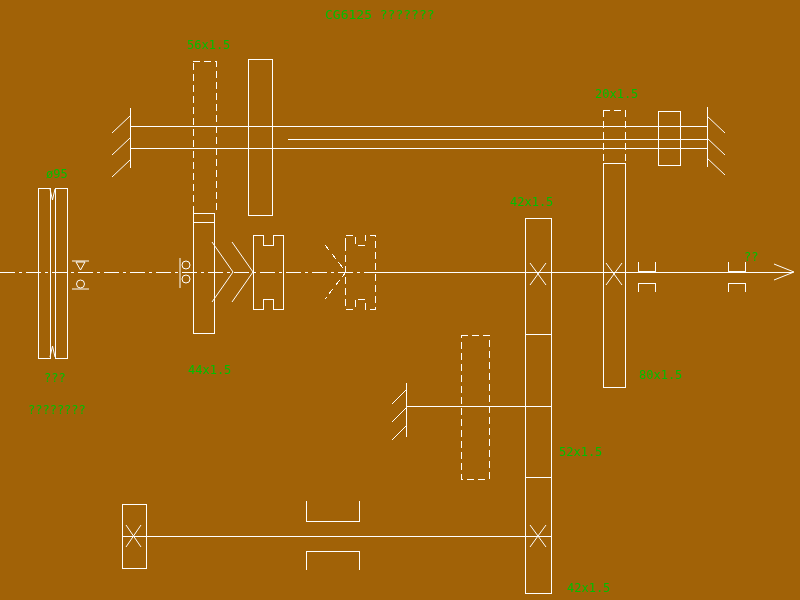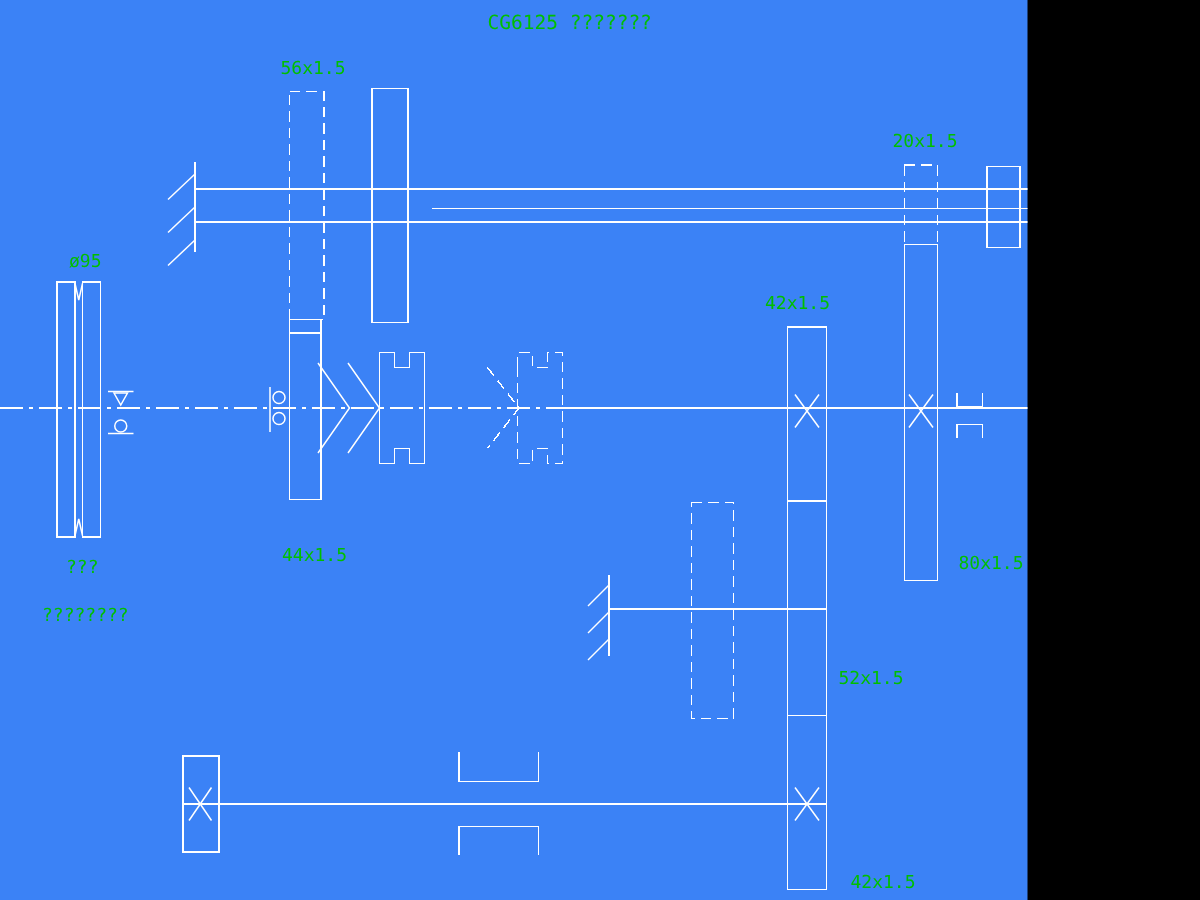--- a/index.html
+++ b/index.html
@@ -1,16 +1,16 @@
 <!DOCTYPE html>
 <html><head>
 <meta charset="utf-8">
 <style>
   html,body{margin:0;padding:0;background:#000;}
-  .stage{position:relative;width:685px;height:600px;background:#3b82f6;overflow:hidden;}
+  .stage{position:relative;width:800px;height:600px;background:#a16207;overflow:hidden;}
   svg{display:block;}
   .ln{stroke:#ffffff;stroke-width:1;fill:none;shape-rendering:crispEdges;}
   .lnd{stroke:#ffffff;stroke-width:1;fill:none;stroke-dasharray:7 4;shape-rendering:crispEdges;}
   .cl{stroke:#ffffff;stroke-width:1;fill:none;stroke-dasharray:15 4 3 4;shape-rendering:crispEdges;}
   .thin{stroke:#ffffff;stroke-width:1;fill:none;}
   .lbl{font-family:"DejaVu Sans Mono","Liberation Mono",monospace;font-size:12px;fill:#00bf00;}
   .ttl{font-family:"DejaVu Sans Mono","Liberation Mono",monospace;font-size:13px;fill:#00bf00;}
 </style>
 </head>
 <body>

